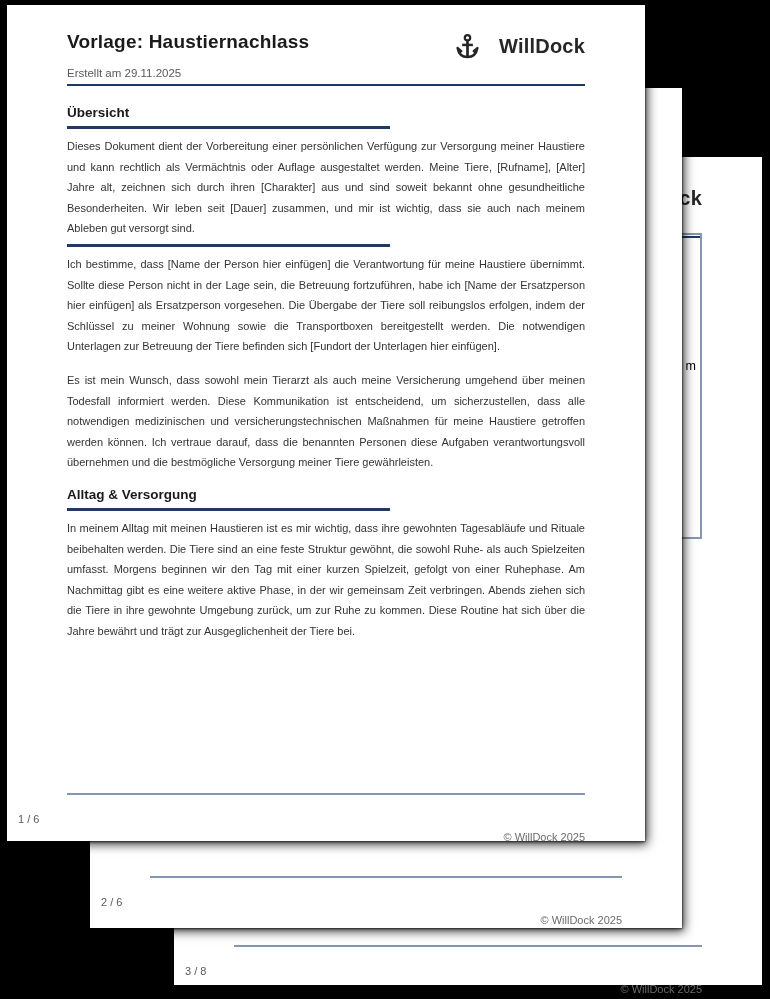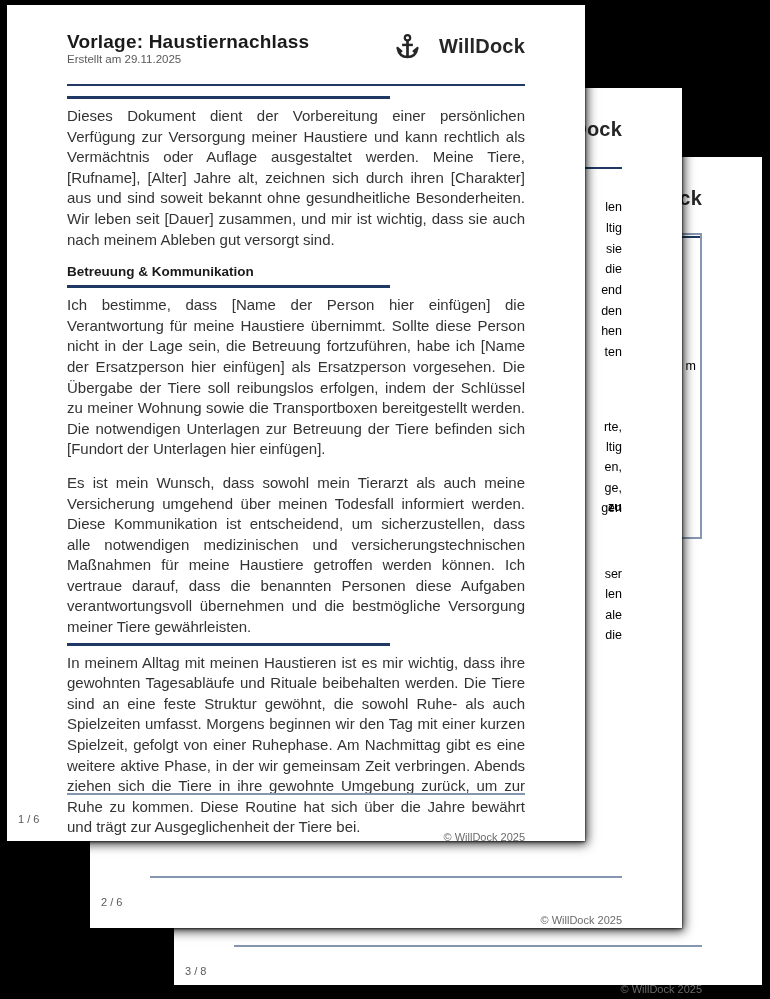--- a/index.html
+++ b/index.html
@@ -6,40 +6,40 @@
   body{
     width:770px;height:999px;position:relative;overflow:hidden;
     background:#000;
     font-family:"Liberation Sans","DejaVu Sans",sans-serif;
   }
   .page{
     position:absolute;background:#fff;
     box-shadow:0 1px 3px rgba(0,0,0,.65), 2px 3px 10px rgba(0,0,0,.8);
     outline:1px solid rgba(0,0,0,.18);
   }
-  #page1{left:7px;top:5px;width:578px;height:836px;z-index:3;}
+  #page1{left:7px;top:5px;width:638px;height:836px;z-index:3;}
   #page2{left:90px;top:88px;width:592px;height:840px;z-index:2;}
   #page3{left:174px;top:157px;width:588px;height:828px;z-index:1;}
 
   .content{position:absolute;left:60px;right:60px;top:0;}
 
   
   .doc-header{display:flex;justify-content:space-between;align-items:flex-start;padding-top:26px;}
   .doc-title{font-size:19px;font-weight:bold;color:#1a1a1a;line-height:22px;letter-spacing:.2px;}
-  .doc-created{font-size:11.5px;color:#595959;margin-top:0;}
+  .doc-created{font-size:11.5px;color:#595959;margin-top:14px;}
   .logo{display:flex;align-items:center;gap:18px;margin-top:2px;}
   .logo-text{font-size:20px;font-weight:bold;color:#262626;letter-spacing:.2px;}
   .header-rule{border:none;height:0;border-top:2px solid #1f3864;margin:0;position:absolute;left:60px;right:60px;top:79px;}
 
   
   .sections{position:absolute;left:60px;right:60px;top:86px;}
   .section h2{font-size:13.5px;font-weight:bold;color:#1a1a1a;margin:13px 0 0 0;line-height:17px;}
   .heading-rule{height:3px;background:#1f3864;width:323px;margin-top:5px;}
   .section p{
-    font-size:15px;color:#333;line-height:20.6px;margin:7px 0 0 0;
+    font-size:11px;color:#333;line-height:20.6px;margin:7px 0 0 0;
     text-align:justify;
   }
 
   
   .footer-rule{position:absolute;left:60px;right:60px;top:788px;height:0;border-top:2px solid #8496b0;}
   .footer-pagenum{position:absolute;left:11px;right:0;top:808px;text-align:left;font-size:11px;color:#595959;}
   .footer-copy{position:absolute;right:60px;top:826px;font-size:11px;color:#6b6b6b;}
 
   
   .fragment{position:absolute;font-size:12.5px;color:#000000;white-space:nowrap;}
@@ -135,32 +135,33 @@
             </svg>
           </span>
           <span class="logo-text">WillDock</span>
         </div>
       </div>
     </div>
     <div class="header-rule"></div>
 
     <div class="sections">
       <div class="section">
+        <h2>Übersicht</h2>
         <div class="heading-rule"></div>
         <p>Dieses Dokument dient der Vorbereitung einer persönlichen Verfügung zur Versorgung meiner Haustiere und kann rechtlich als Vermächtnis oder Auflage ausgestaltet werden. Meine Tiere, [Rufname], [Alter] Jahre alt, zeichnen sich durch ihren [Charakter] aus und sind soweit bekannt ohne gesundheitliche Besonderheiten. Wir leben seit [Dauer] zusammen, und mir ist wichtig, dass sie auch nach meinem Ableben gut versorgt sind.</p>
       </div>
 
       <div class="section">
-        <h2>Betreuung &amp; Kommunikation</h2>
         <div class="heading-rule"></div>
         <p>Ich bestimme, dass [Name der Person hier einfügen] die Verantwortung für meine Haustiere übernimmt. Sollte diese Person nicht in der Lage sein, die Betreuung fortzuführen, habe ich [Name der Ersatzperson hier einfügen] als Ersatzperson vorgesehen. Die Übergabe der Tiere soll reibungslos erfolgen, indem der Schlüssel zu meiner Wohnung sowie die Transportboxen bereitgestellt werden. Die notwendigen Unterlagen zur Betreuung der Tiere befinden sich [Fundort der Unterlagen hier einfügen].</p>
         <p style="margin-top:13px;">Es ist mein Wunsch, dass sowohl mein Tierarzt als auch meine Versicherung umgehend über meinen Todesfall informiert werden. Diese Kommunikation ist entscheidend, um sicherzustellen, dass alle notwendigen medizinischen und versicherungstechnischen Maßnahmen für meine Haustiere getroffen werden können. Ich vertraue darauf, dass die benannten Personen diese Aufgaben verantwortungsvoll übernehmen und die bestmögliche Versorgung meiner Tiere gewährleisten.</p>
       </div>
 
       <div class="section">
+        <h2>Alltag &amp; Versorgung</h2>
         <div class="heading-rule"></div>
         <p>In meinem Alltag mit meinen Haustieren ist es mir wichtig, dass ihre gewohnten Tagesabläufe und Rituale beibehalten werden. Die Tiere sind an eine feste Struktur gewöhnt, die sowohl Ruhe- als auch Spielzeiten umfasst. Morgens beginnen wir den Tag mit einer kurzen Spielzeit, gefolgt von einer Ruhephase. Am Nachmittag gibt es eine weitere aktive Phase, in der wir gemeinsam Zeit verbringen. Abends ziehen sich die Tiere in ihre gewohnte Umgebung zurück, um zur Ruhe zu kommen. Diese Routine hat sich über die Jahre bewährt und trägt zur Ausgeglichenheit der Tiere bei.</p>
       </div>
     </div>
 
     <div class="footer-rule"></div>
     <div class="footer-pagenum">1 / 6</div>
     <div class="footer-copy">© WillDock 2025</div>
   </div>
 

